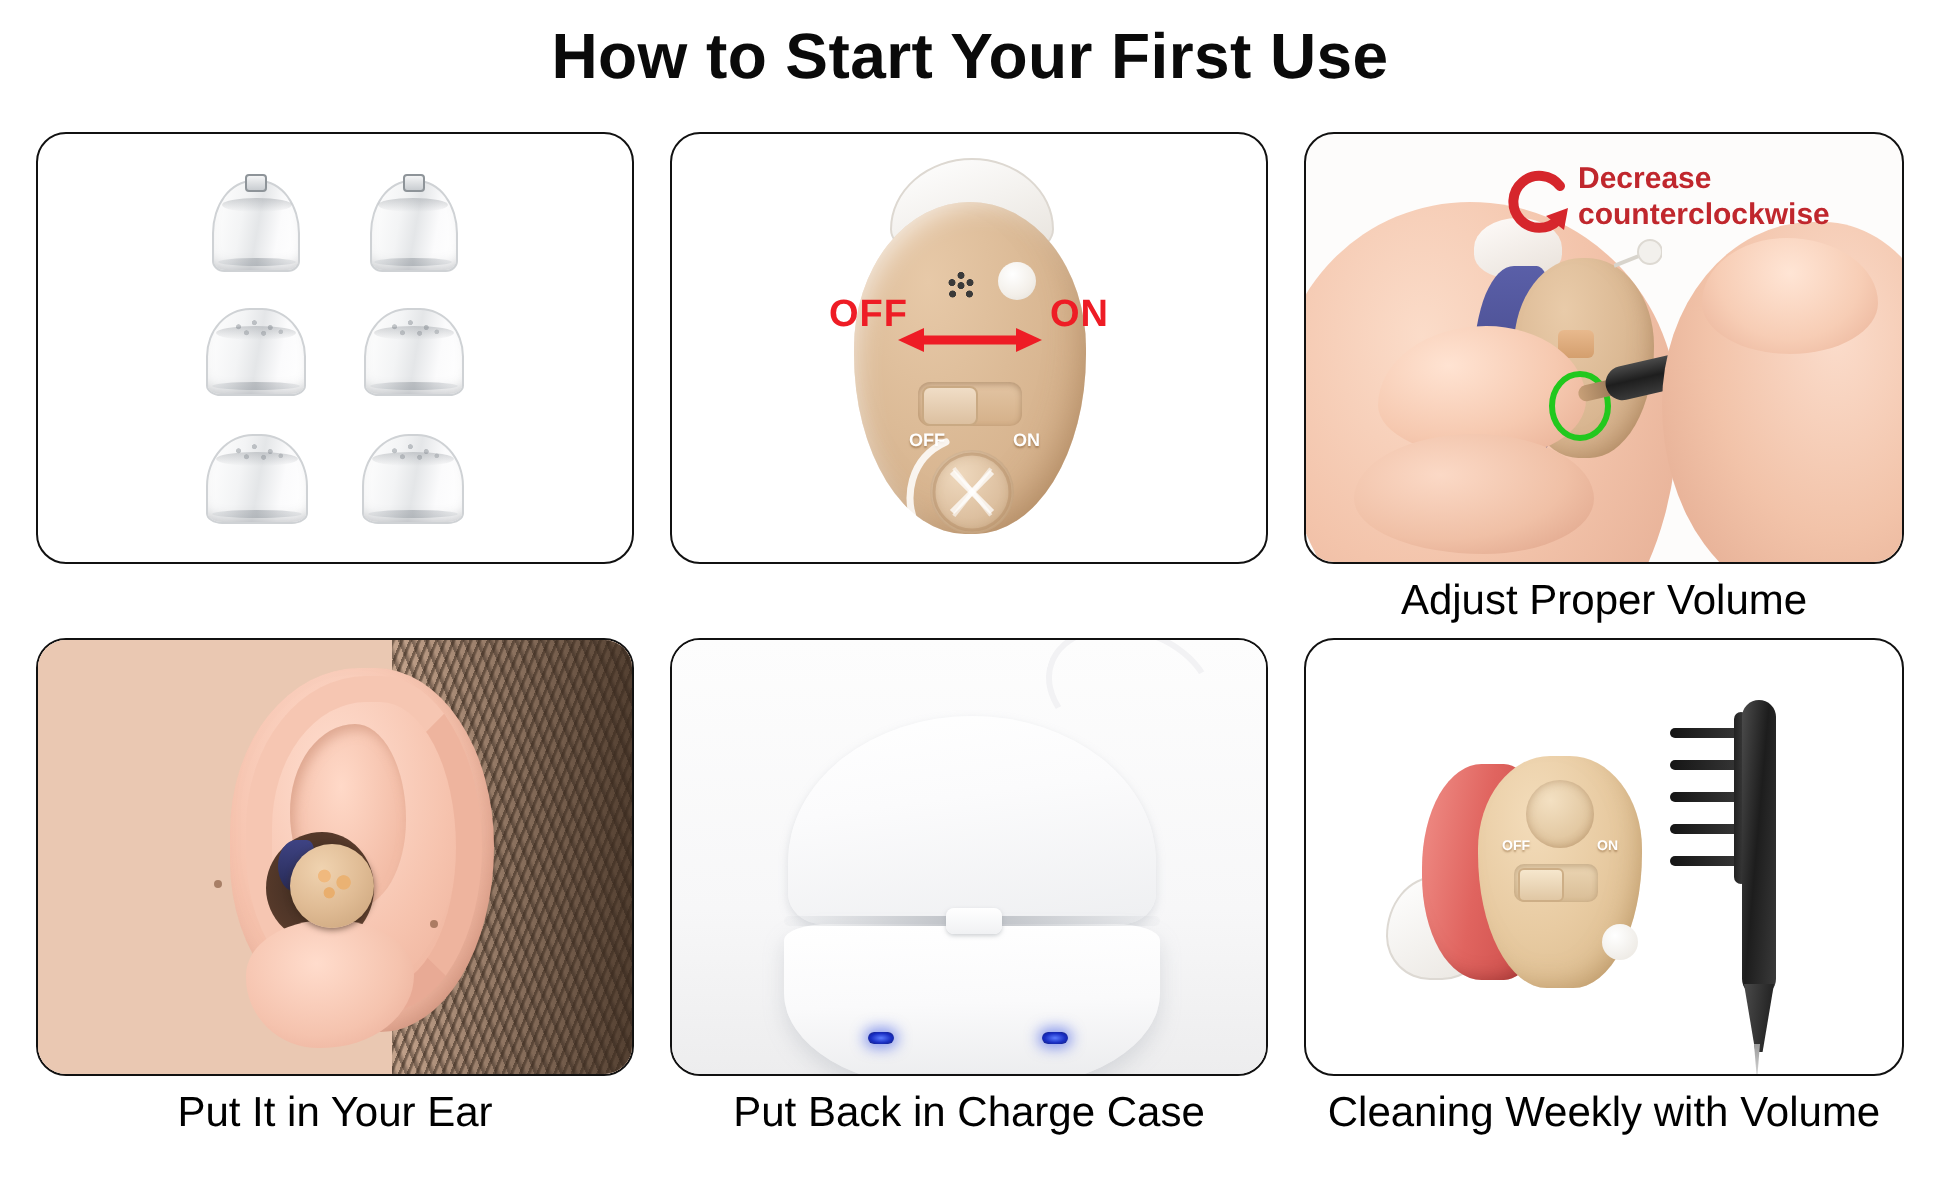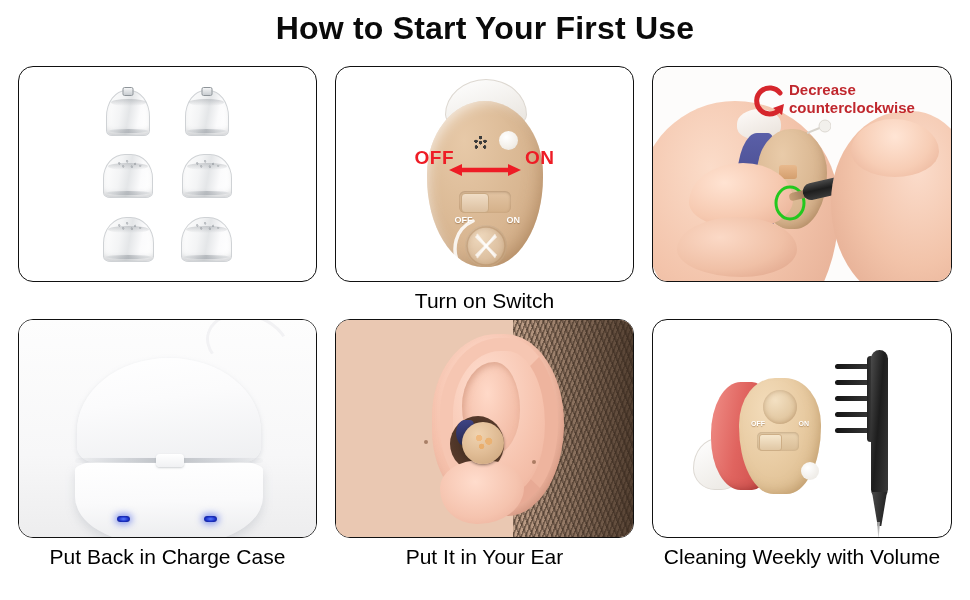--- a/index.html
+++ b/index.html
@@ -718,21 +718,20 @@
               <line x1="11" y1="11" x2="31" y2="31" stroke="rgba(255,255,255,.75)" stroke-width="3"></line>
               <line x1="31" y1="11" x2="11" y2="31" stroke="rgba(255,255,255,.75)" stroke-width="3"></line>
               <circle cx="21" cy="21" r="19" fill="none" stroke="rgba(180,140,100,.45)" stroke-width="1.5"></circle>
             </svg>
             <svg class="aid-curve" viewBox="0 0 36 48">
               <path d="M30 2 C 12 10, 8 30, 16 46" stroke="#ffffff" stroke-width="3.5" fill="none" opacity=".85" stroke-linecap="round"></path>
             </svg>
           </div>
         </div>
       </div>
-      <div class="caption">Turn on Switch</div>
     </div>
 
     <div class="cell">
       <div class="panel p3">
         <div class="stage">
           <div class="hand-left"></div>
           <div class="p3-aid-dome"></div>
           <div class="p3-aid-blue"></div>
           <div class="p3-aid"></div>
           <svg class="p3-tip" viewBox="0 0 24 20">
@@ -753,36 +752,21 @@
           <svg class="p3-rotarrow" viewBox="0 0 40 42">
             <path d="M31 12 A 13 13 0 1 0 30 29" stroke="#d6262c" stroke-width="5" fill="none" stroke-linecap="round"></path>
             <polygon points="33,34 24,27 35,23" fill="#d6262c"></polygon>
           </svg>
           <div class="p3-note">
             <div>Decrease</div>
             <div>counterclockwise</div>
           </div>
         </div>
       </div>
-    </div>
-
-    <div class="cell row2">
-      <div class="panel">
-        <div class="stage case-scene">
-          <div class="case-cord"></div>
-          <div class="case-lid"></div>
-          <div class="case-base"></div>
-          <div class="case-seam"></div>
-          <div class="case-latch"></div>
-          <div class="led l1"></div>
-          <div class="led l2"></div>
-          <div class="case-shadow"></div>
-        </div>
-      </div>
-      <div class="caption">Put Back in Charge Case</div>
+      <div class="caption">Adjust Proper Volume</div>
     </div>
 
     <div class="cell row2">
       <div class="panel">
         <div class="stage ear-photo">
           <div class="ear-bg"></div>
           <div class="ear-hair"></div>
           <div class="ear-outer"></div>
           <div class="ear-helix"></div>
           <div class="ear-antihelix"></div>
@@ -792,20 +776,36 @@
           <div class="ear-aid"></div>
           <div class="ear-aid-dots"></div>
           <div class="ear-mole" style="left:196px; top:140px;"></div>
           <div class="ear-mole" style="left:88px; top:120px;"></div>
         </div>
       </div>
       <div class="caption">Put It in Your Ear</div>
     </div>
 
     <div class="cell row2">
+      <div class="panel">
+        <div class="stage case-scene">
+          <div class="case-cord"></div>
+          <div class="case-lid"></div>
+          <div class="case-base"></div>
+          <div class="case-seam"></div>
+          <div class="case-latch"></div>
+          <div class="led l1"></div>
+          <div class="led l2"></div>
+          <div class="case-shadow"></div>
+        </div>
+      </div>
+      <div class="caption">Put Back in Charge Case</div>
+    </div>
+
+    <div class="cell row2">
       <div class="panel p6">
         <div class="stage">
           <div class="p6-dome"></div>
           <div class="p6-red"></div>
           <div class="p6-beige"></div>
           <div class="p6-wheel"></div>
           <div class="p6-labels">
             <span>OFF</span>
             <span>ON</span>
           </div>

